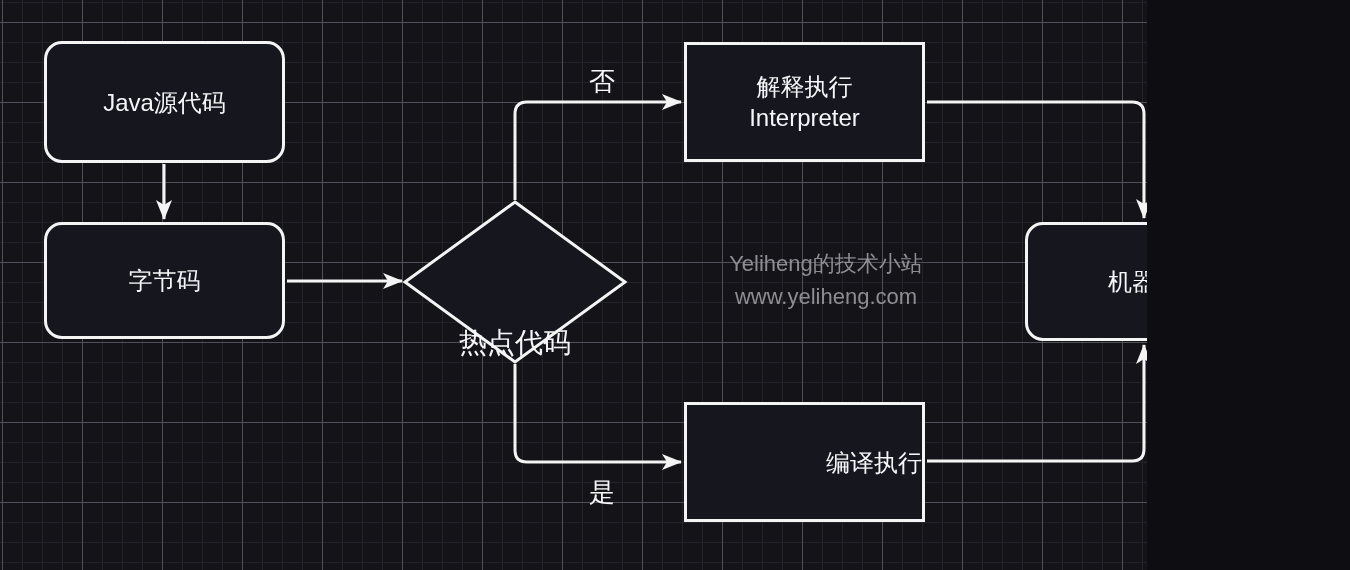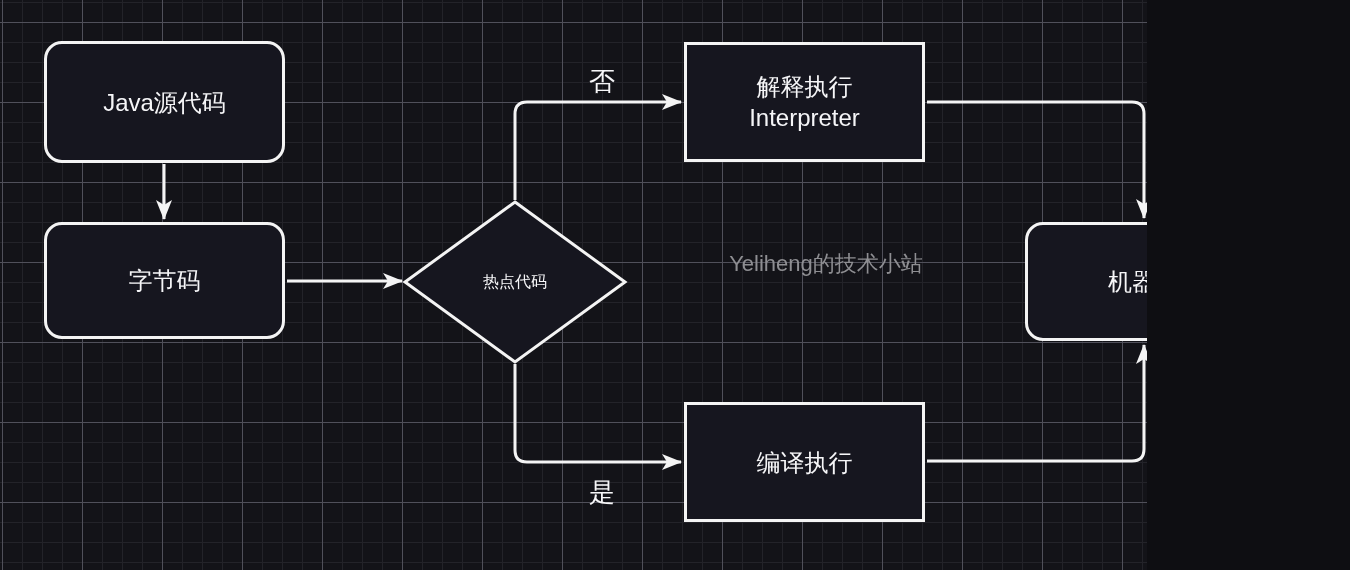--- a/index.html
+++ b/index.html
@@ -39,27 +39,27 @@
     color: #f6f6f8;
     font-size: 24px;
     line-height: 31px;
     text-align: center;
     white-space: nowrap;
   }
   .rounded { border-radius: 18px; }
   .node-java      { left: 44px;   top: 41px;  width: 241px; height: 122px; }
   .node-bytecode  { left: 44px;   top: 222px; width: 241px; height: 117px; text-align: center; }
   .node-interp    { left: 684px;  top: 42px;  width: 241px; height: 120px; }
-  .node-jit       { left: 684px;  top: 402px; width: 241px; height: 120px; }
+  .node-jit       { left: 684px;  top: 402px; width: 241px; height: 120px; align-items: flex-end; }
   .node-machine   { left: 1025px; top: 222px; width: 238px; height: 119px; }
   .diamond-label {
     position: absolute;
     left: 405px; top: 202px; width: 220px; height: 160px;
-    display: flex; align-items: center; justify-content: center;
-    color: #f6f6f8; font-size: 16px; white-space: nowrap;
+    display: flex; align-items: flex-end; justify-content: center;
+    color: #f6f6f8; font-size: 28px; white-space: nowrap;
   }
   .edge-label {
     position: absolute;
     width: 60px; height: 40px;
     display: flex; align-items: center; justify-content: center;
     color: #f6f6f8; font-size: 26px;
   }
   .edge-label-no  { left: 572px; top: 61px; }
   .edge-label-yes { left: 572px; top: 472px; }
   .watermark {
@@ -127,15 +127,16 @@
   <div class="edge-label edge-label-no">
     <span>否</span>
   </div>
 
   <div class="edge-label edge-label-yes">
     <span>是</span>
   </div>
 
   <div class="watermark">
     <div>Yeliheng的技术小站</div>
+    <div>www.yeliheng.com</div>
   </div>
 
 </div>
 
 </body></html>

